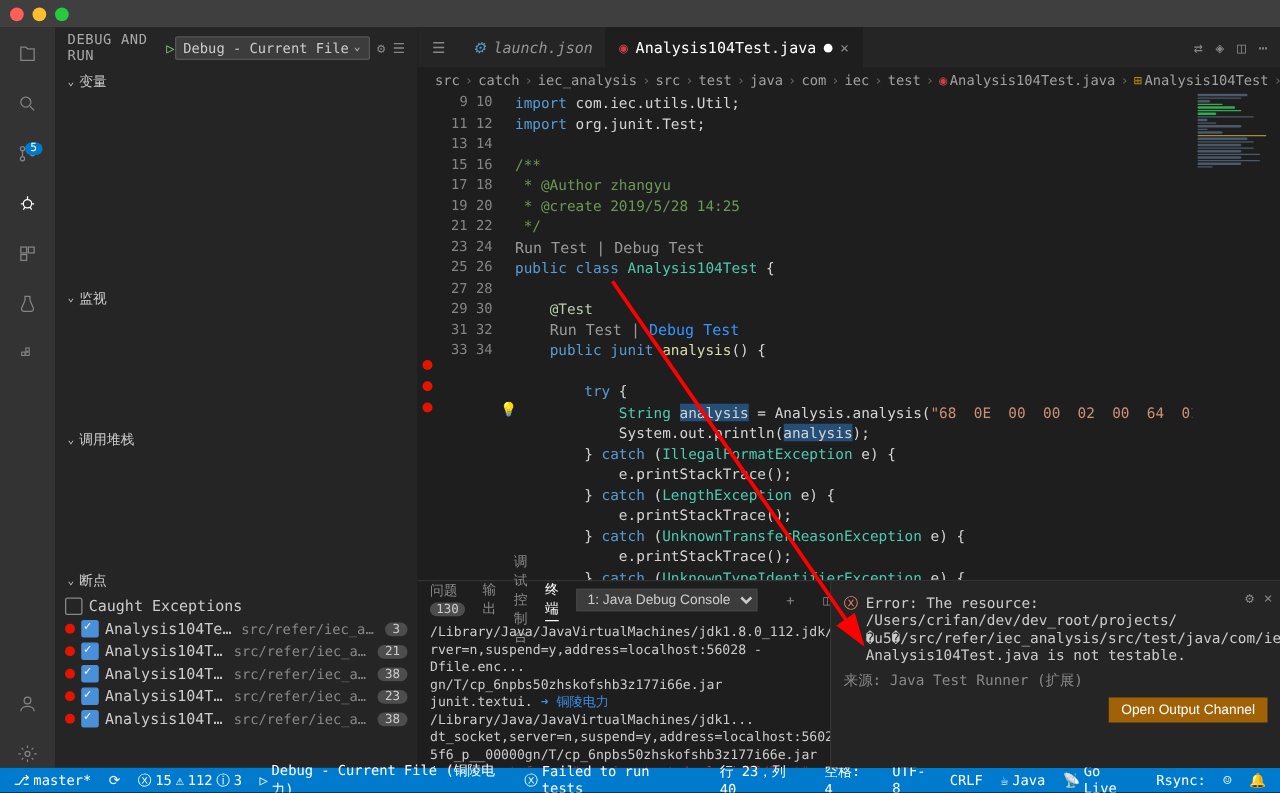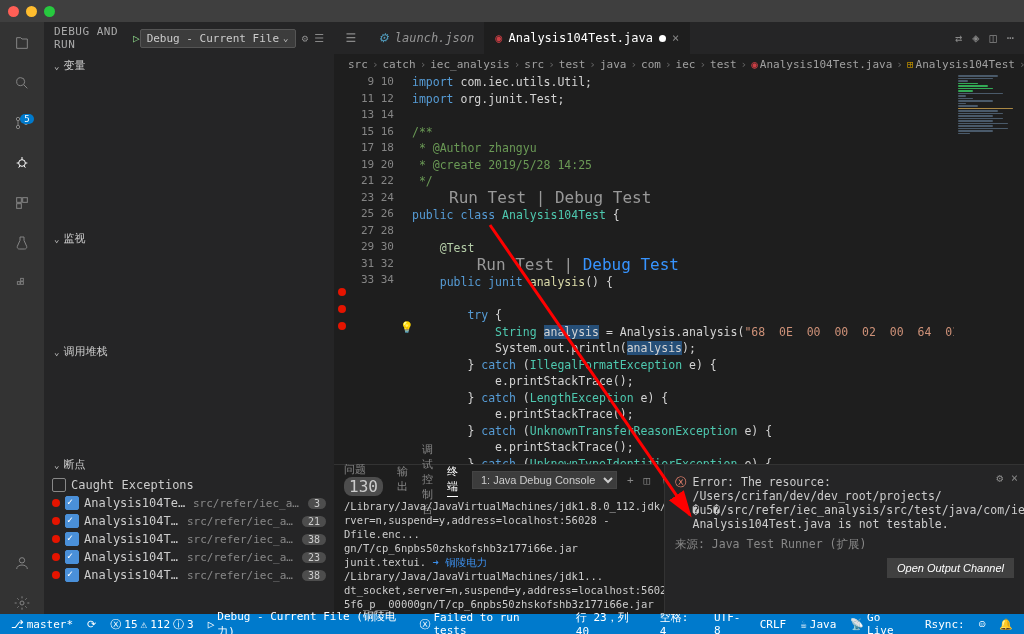--- a/index.html
+++ b/index.html
@@ -42,40 +42,40 @@
 .breadcrumb { height: 20px; padding: 0 14px; font-size: 11px; color: #a0a0a0; display: flex; align-items: center; gap: 2px; overflow:hidden; white-space:nowrap;}
 .breadcrumb .sep { color: #666; margin: 0 2px; }
 .code-area { flex: 1; display: flex; overflow: hidden; position: relative; }
 .gutter { width: 46px; text-align: right; color: #858585; font-size: 11px; line-height: 16.5px; padding-right: 4px; font-family: Menlo, monospace; }
 .glyph { width: 18px; position: relative; }
 .glyph .bp { width: 8px; height: 8px; background: #e51400; border-radius: 50%; position: absolute; left: 4px; }
 .glyph .bulb { color:#ffcc00; position:absolute; left:2px; font-size:11px;}
 .code { flex: 1; font-family: Menlo, monospace; font-size: 11.5px; line-height: 16.5px; white-space: pre; color: #d4d4d4; overflow:hidden;}
 .kw { color: #569cd6; } .str { color: #ce9178; } .cmt { color: #6a9955; } .cls { color: #4ec9b0; }
 .fn2 { color: #dcdcaa; } .ann { color: #b5cea8; }
-.codelens { color: #999; font-size: 16px; margin-left: 37px; }
+.codelens { color: #999; font-size: 12px; }
 .codelens a { color: #3794ff; cursor:pointer;}
 .hl { background: #264f78; }
 .minimap { width: 70px; background: #1e1e1e; position: relative; overflow:hidden; }
 .mini-line { height:1.5px; margin:1px 4px; background:#4a5a6a; border-radius:1px; }
 .panel { height: 150px; background: #1e1e1e; border-top: 1px solid #333; display: flex; }
 .panel-left { flex: 1; display: flex; flex-direction: column; min-width:0; }
 .panel-tabs { display: flex; height: 30px; align-items: center; padding: 0 10px; gap: 14px; font-size: 11px; color: #888; }
 .panel-tabs .pt { cursor: pointer; padding-bottom: 2px; }
 .panel-tabs .pt.active { color: #fff; border-bottom: 1px solid #fff; }
-.panel-tabs .ptbadge { background:#4d4d4d; color:#ccc; font-size:16px; border-radius:8px; padding:0 5px;}
-.panel-tabs .right { margin-left:auto; display:flex; gap:10px; align-items:center; color:#888;}
+.panel-tabs .ptbadge { background:#4d4d4d; color:#ccc; font-size:10px; border-radius:8px; padding:0 5px;}
+.panel-tabs .right { margin-left:auto; display:flex; gap:23px; align-items:center; color:#888;}
 .panel-tabs select { background:#3c3c3c; color:#ccc; border:1px solid #444; font-size:11px; padding:1px 4px;}
 .term { flex:1; font-family: Menlo, monospace; font-size: 10.5px; line-height: 14px; padding: 4px 10px; color: #ccc; overflow:hidden;}
 .term .path { color: #3b8eea; }
 .term .err { color: #cd3131; }
 .notif { width: 360px; background: #252526; border-left:1px solid #333; padding: 10px; display:flex; flex-direction:column; gap:6px; font-size:11.5px; position:relative;}
 .notif .nhdr { display:flex; gap:6px; align-items:flex-start;}
 .notif .xico { color:#f48771;}
-.notif .nbtn { background:#404040; color:#fff; padding:4px 10px; font-size:11px; border:none; cursor:pointer; align-self:flex-end;font-style:italic;}
+.notif .nbtn { background:#a16207; color:#fff; padding:4px 10px; font-size:11px; border:none; cursor:pointer; align-self:flex-end;}
 .notif .src { color:#888; }
 .notif .nclose { position:absolute; right:6px; top:6px; display:flex; gap:8px; color:#888; cursor:pointer;}
 .statusbar { height: 20px; background: #007acc; color: #fff; display: flex; align-items: center; font-size: 11px; padding: 0 8px; gap: 8px; }
 .statusbar .sbi { display: flex; align-items: center; gap: 3px; cursor: pointer; padding: 0 3px;}
 .statusbar .fail { color: #fff; }
 .statusbar .spacer { flex: 1; }
 .arrow { position:absolute; pointer-events:none; z-index:100;}
 svg.icon { width:16px; height:16px; fill:currentColor; }
 </style>
 </head>

